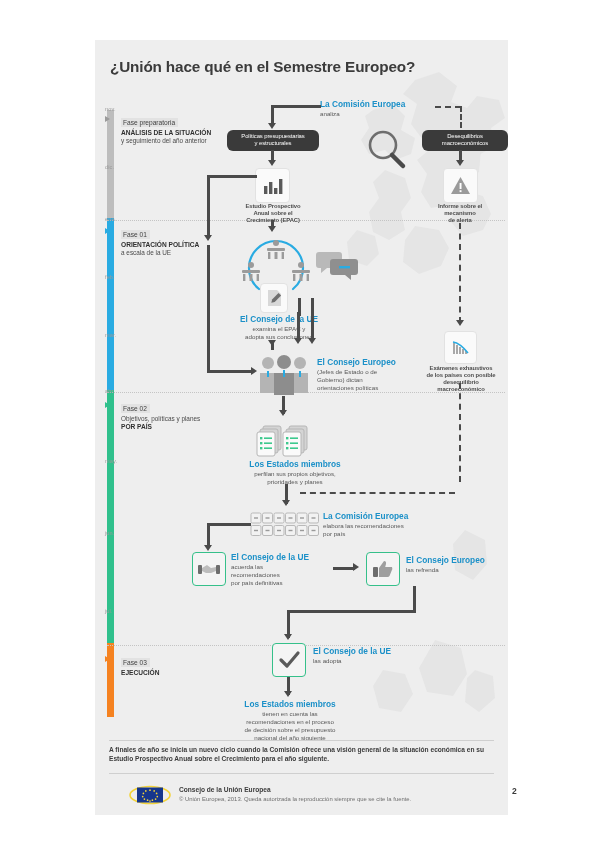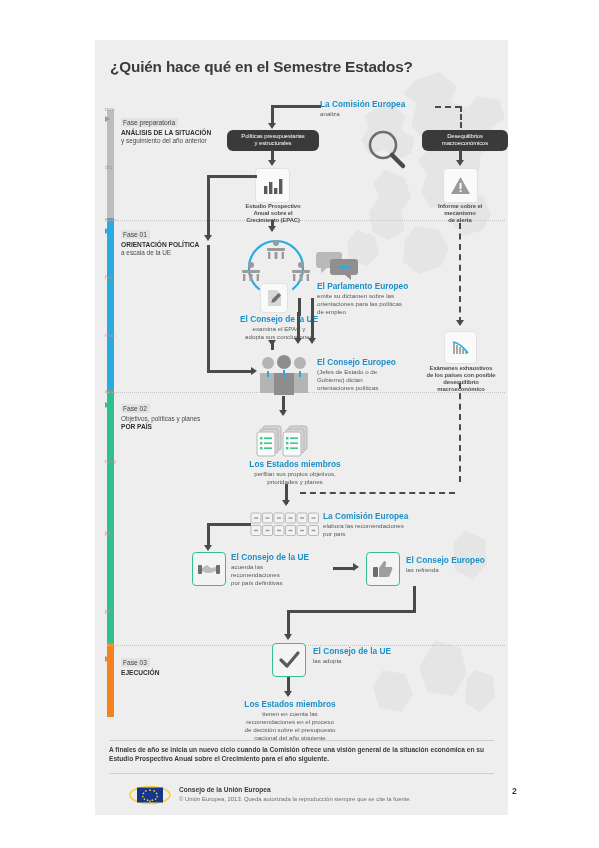--- a/index.html
+++ b/index.html
@@ -87,21 +87,21 @@
           <path d="M196 140 l22 6 8 18 -8 16 -20 6 -12 -14 4 -20 z"></path>
           <path d="M150 176 l24 4 10 18 -8 18 -22 8 -16 -12 2 -22 z"></path>
           <path d="M92 180 l18 6 4 18 -12 12 -18 -6 -2 -18 z"></path>
           <path d="M200 480 l20 10 2 24 -14 16 -18 -10 -2 -26 z"></path>
           <path d="M170 590 l26 8 6 26 -14 22 -26 -4 -8 -24 z"></path>
           <path d="M118 620 l22 4 8 20 -12 18 -22 -4 -6 -22 z"></path>
           <path d="M210 620 l18 6 2 22 -16 14 -14 -10 2 -24 z"></path>
         </g>
       </svg>
 
-      <div id="title">¿Quién hace qué en el Semestre Estados?</div>
+      <div id="title">¿Unión hace qué en el Semestre Europeo?</div>
 
       <div id="tl-track"></div>
       <div class="tl-seg" style="top:70px;height:108px;background:#bdbdbd;"></div>
       <div class="tl-seg" style="top:178px;height:172px;background:#29abe2;"></div>
       <div class="tl-seg" style="top:350px;height:253px;background:#2fc08c;"></div>
       <div class="tl-seg" style="top:603px;height:74px;background:#f58220;"></div>
 
       <div class="tl-month" style="top:66px;">nov.</div>
       <div class="tl-month" style="top:124px;">dic.</div>
       <div class="tl-rule" style="top:180px;"></div>
@@ -234,26 +234,20 @@
         <div class="lbl-h">El Consejo de la UE</div>
         <div class="lbl-b" style="white-space:pre-line;">examina el EPAC y
 adopta sus conclusiones</div>
       </div>
 
       <svg class="map-wm" style="left:222px;top:210px;width:44px;height:30px;opacity:1" viewBox="0 0 44 30">
         <path d="M2 2 h20 a3 3 0 0 1 3 3 v10 a3 3 0 0 1 -3 3 h-12 l-6 5 v-5 h-2 a3 3 0 0 1 -3 -3 v-10 a3 3 0 0 1 3 -3 z" fill="#b9b9b9"></path>
         <path d="M16 9 h22 a3 3 0 0 1 3 3 v10 a3 3 0 0 1 -3 3 h-4 v5 l-6 -5 h-12 a3 3 0 0 1 -3 -3 v-10 a3 3 0 0 1 3 -3 z" fill="#8f8f8f"></path>
         <rect x="22" y="16" width="11" height="2.4" fill="#29abe2"></rect>
       </svg>
-      <div class="lblblock" style="left:222px;top:242px;width:128px;">
-        <div class="lbl-h">El Parlamento Europeo</div>
-        <div class="lbl-b" style="white-space:pre-line;">emite su dictamen sobre las
-orientaciones para las políticas
-de empleo</div>
-      </div>
 
       <div class="vline" style="left:216px;top:258px;height:42px;"></div>
       <div class="elbow" style="left:203px;top:258px;width:16px;height:18px;border-right:none;border-top:none;border-bottom:none;border-radius:0;"></div>
       <div class="vline" style="left:202px;top:272px;height:28px;"></div>
       <div class="ar-d" style="left:198.5px;top:298px;"></div>
       <div class="ar-d" style="left:212.5px;top:298px;"></div>
 
       <div class="vline" style="left:176px;top:300px;height:10px;"></div>
       <div class="ar-d" style="left:172.5px;top:300px;"></div>
       <div class="hline" style="left:112px;top:330px;width:46px;"></div>

